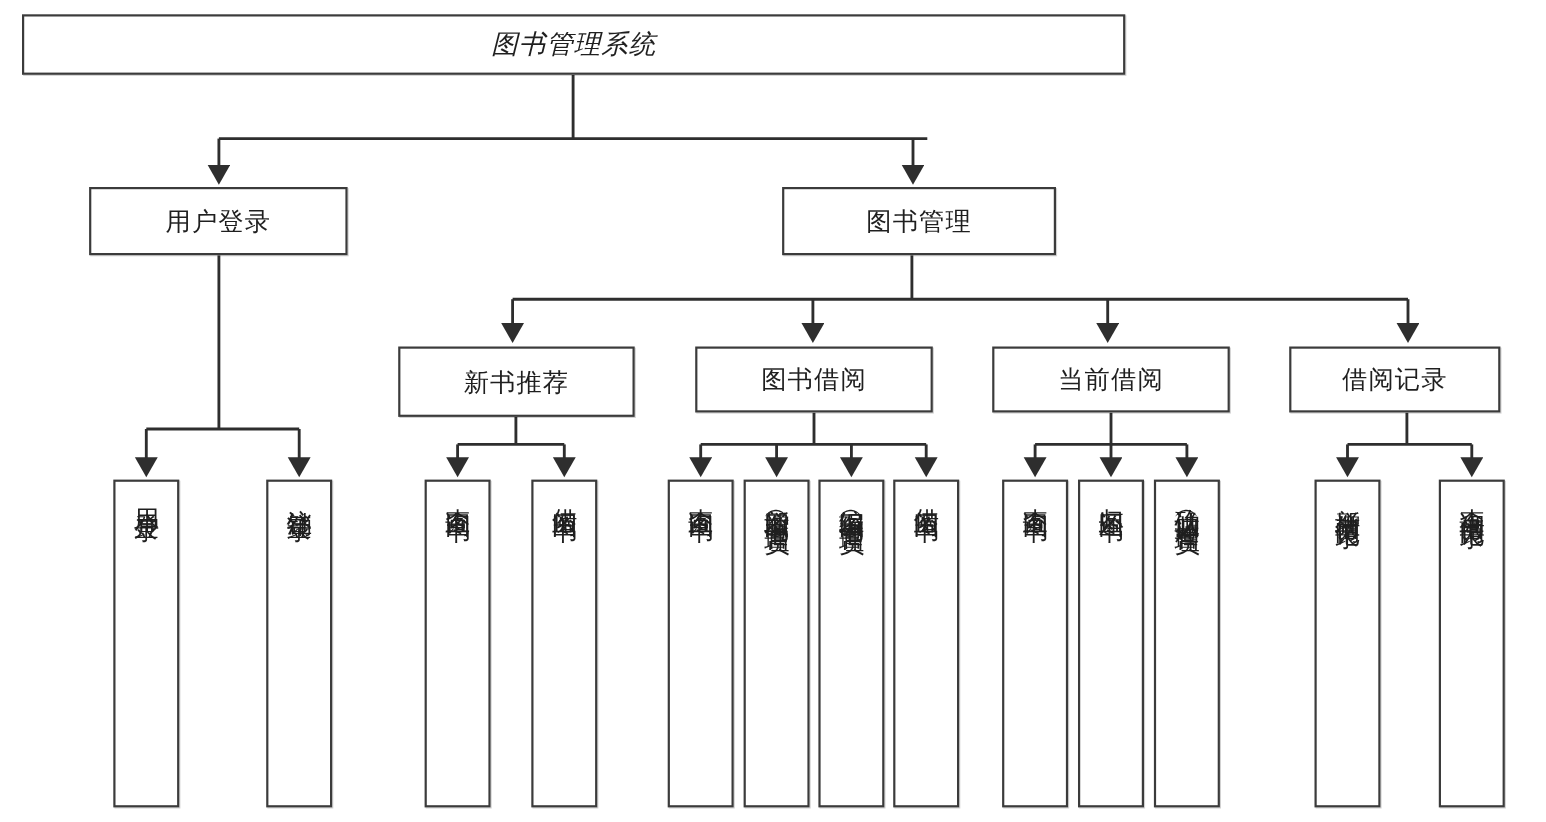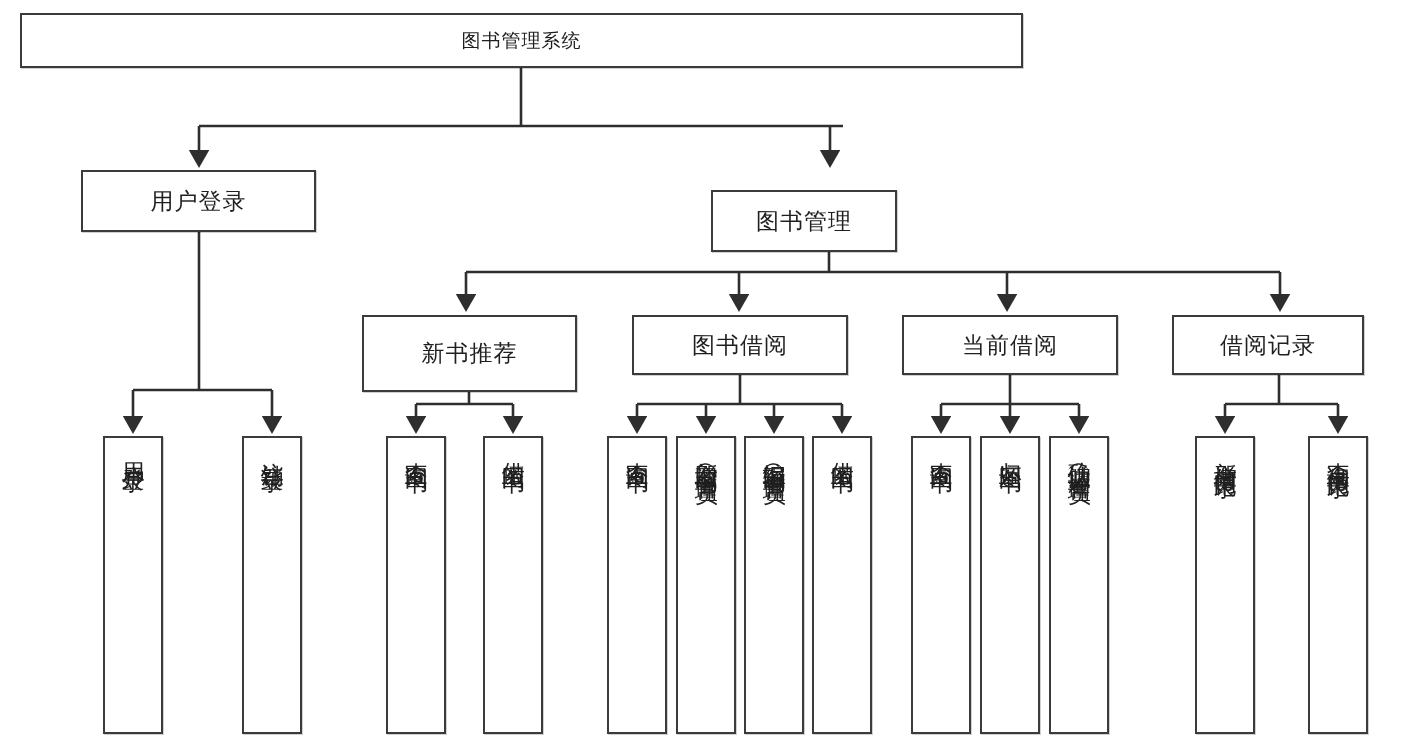--- a/index.html
+++ b/index.html
@@ -39,22 +39,23 @@
   .node .label {
     text-align: center;
     line-height: 1.05;
     white-space: nowrap;
   }
   .node.horiz .label {
     font-size: 23px;
     letter-spacing: 1px;
   }
   .node.root .label {
-    font-size: 19px;
+    font-size: 24px;
     letter-spacing: 1px;
+    font-style: italic;
   }
   
   .node.vert {
     align-items: flex-start;
     justify-content: center;
     padding-top: 6px;
   }
   .node.vert .label {
     writing-mode: vertical-rl;
     text-orientation: upright;
@@ -131,25 +132,25 @@
     </g>
   </svg>
 
   <div class="node root horiz" style="left:20px; top:13px; width:1003px; height:55px;">
     <span class="label">图书管理系统</span>
   </div>
 
   <div class="node horiz" style="left:81px; top:170px; width:235px; height:62px;">
     <span class="label">用户登录</span>
   </div>
-  <div class="node horiz" style="left:711px; top:170px; width:186px; height:62px;margin-top:20px;">
+  <div class="node horiz" style="left:711px; top:170px; width:249px; height:62px;">
     <span class="label">图书管理</span>
   </div>
 
-  <div class="node horiz" style="left:362px; top:315px; width:215px; height:77px;">
+  <div class="node horiz" style="left:362px; top:315px; width:215px; height:64px;">
     <span class="label">新书推荐</span>
   </div>
   <div class="node horiz" style="left:902px; top:315px; width:216px; height:60px;">
     <span class="label">当前借阅</span>
   </div>
   <div class="node horiz" style="left:632px; top:315px; width:216px; height:60px;">
     <span class="label">图书借阅</span>
   </div>
   <div class="node horiz" style="left:1172px; top:315px; width:192px; height:60px;">
     <span class="label">借阅记录</span>

